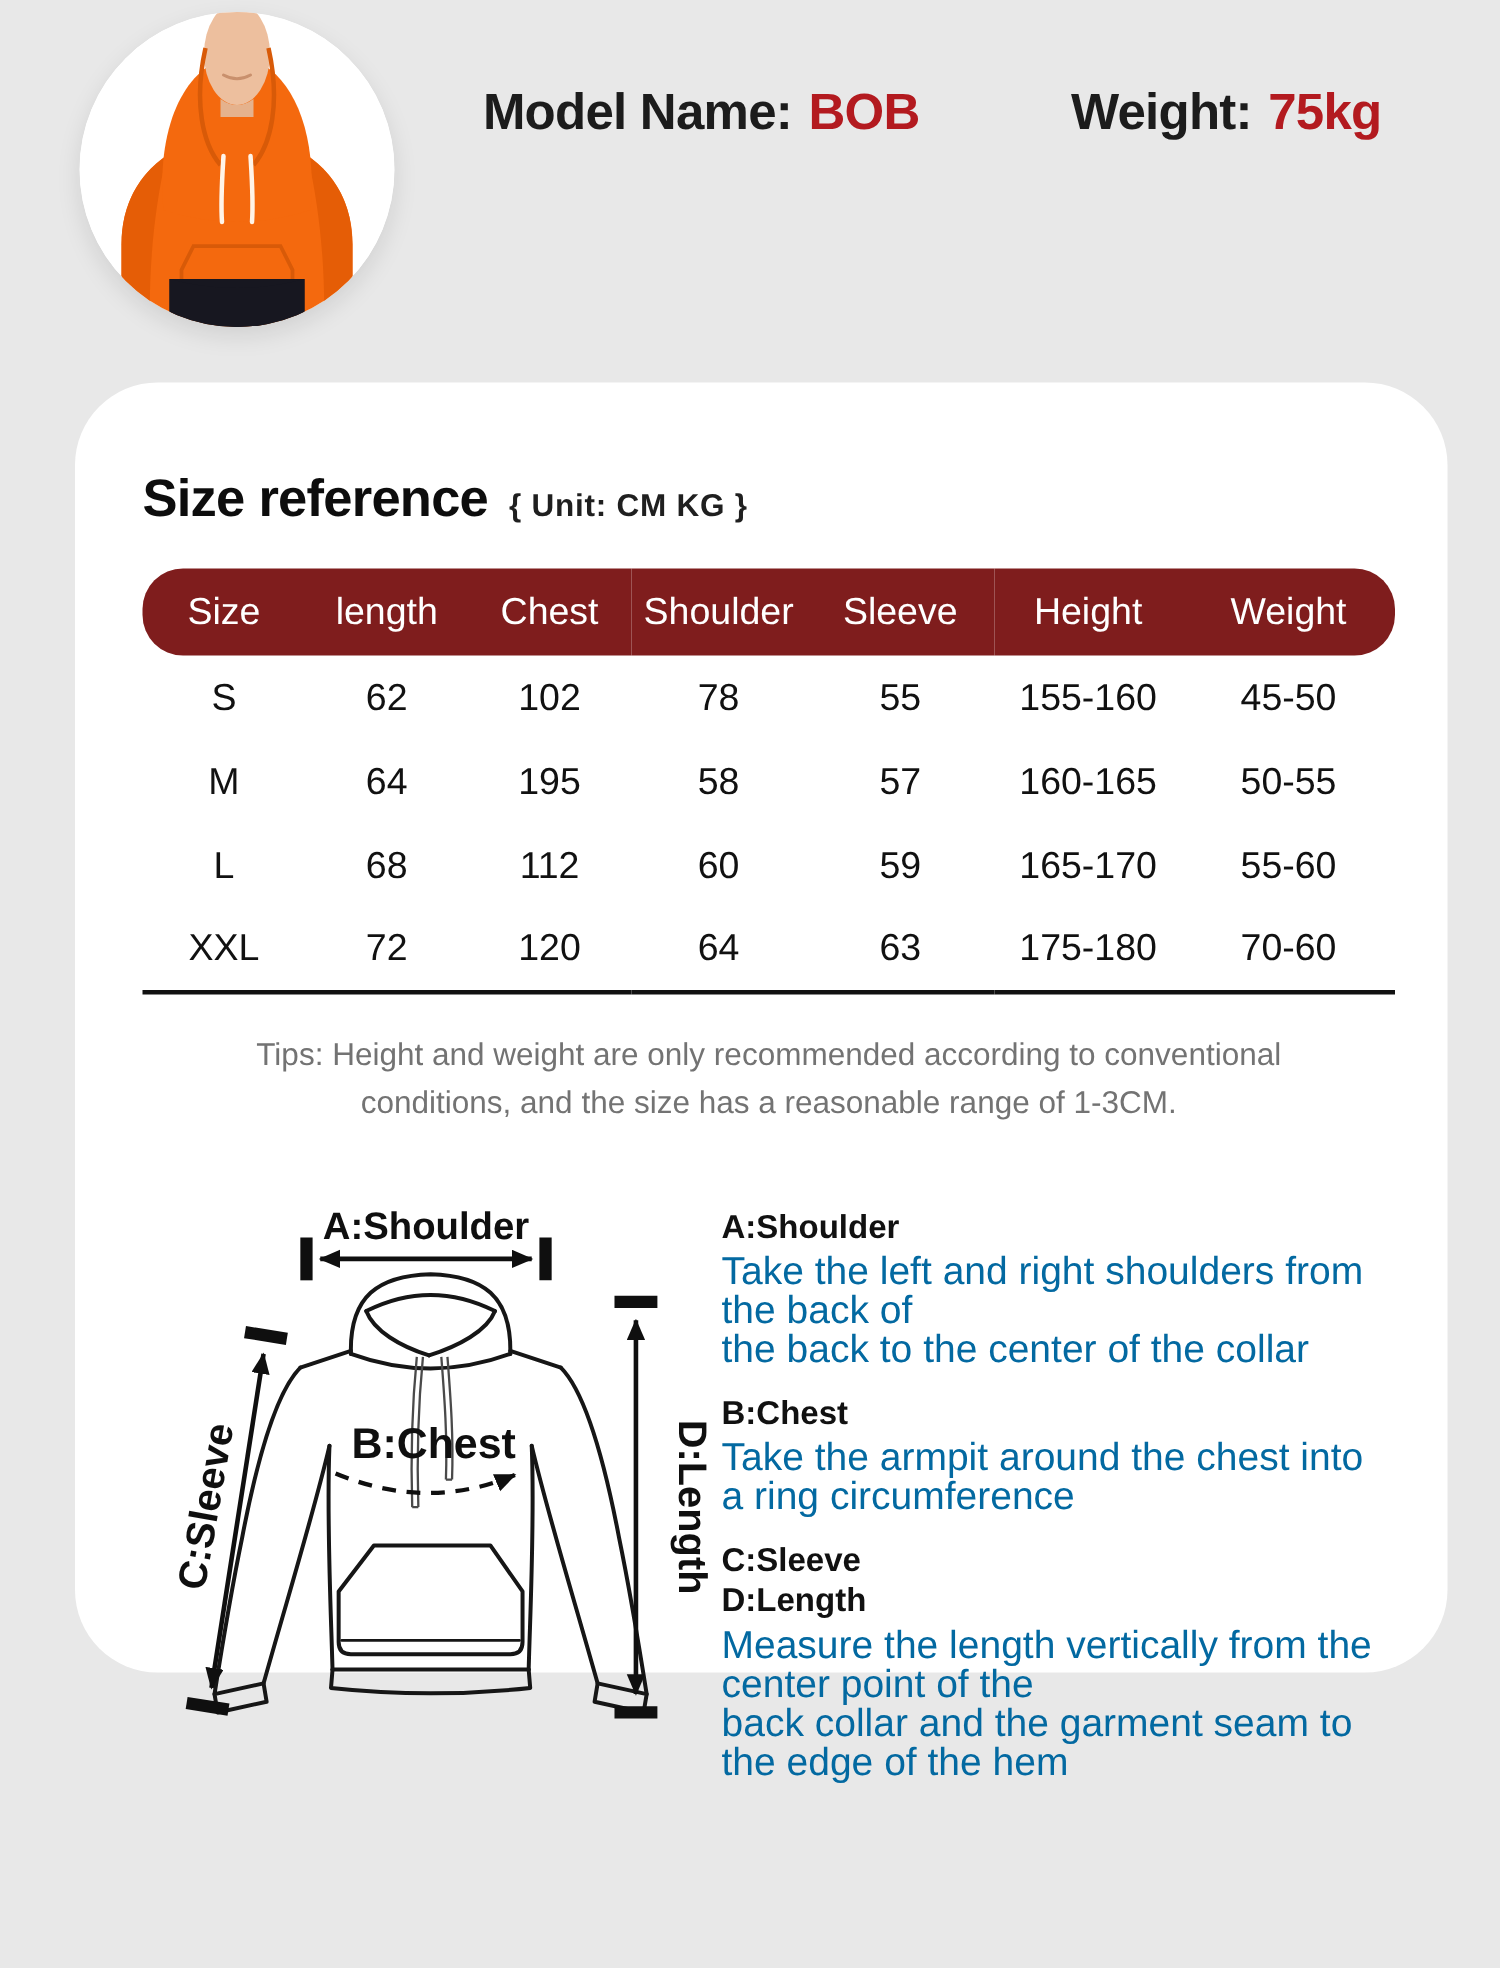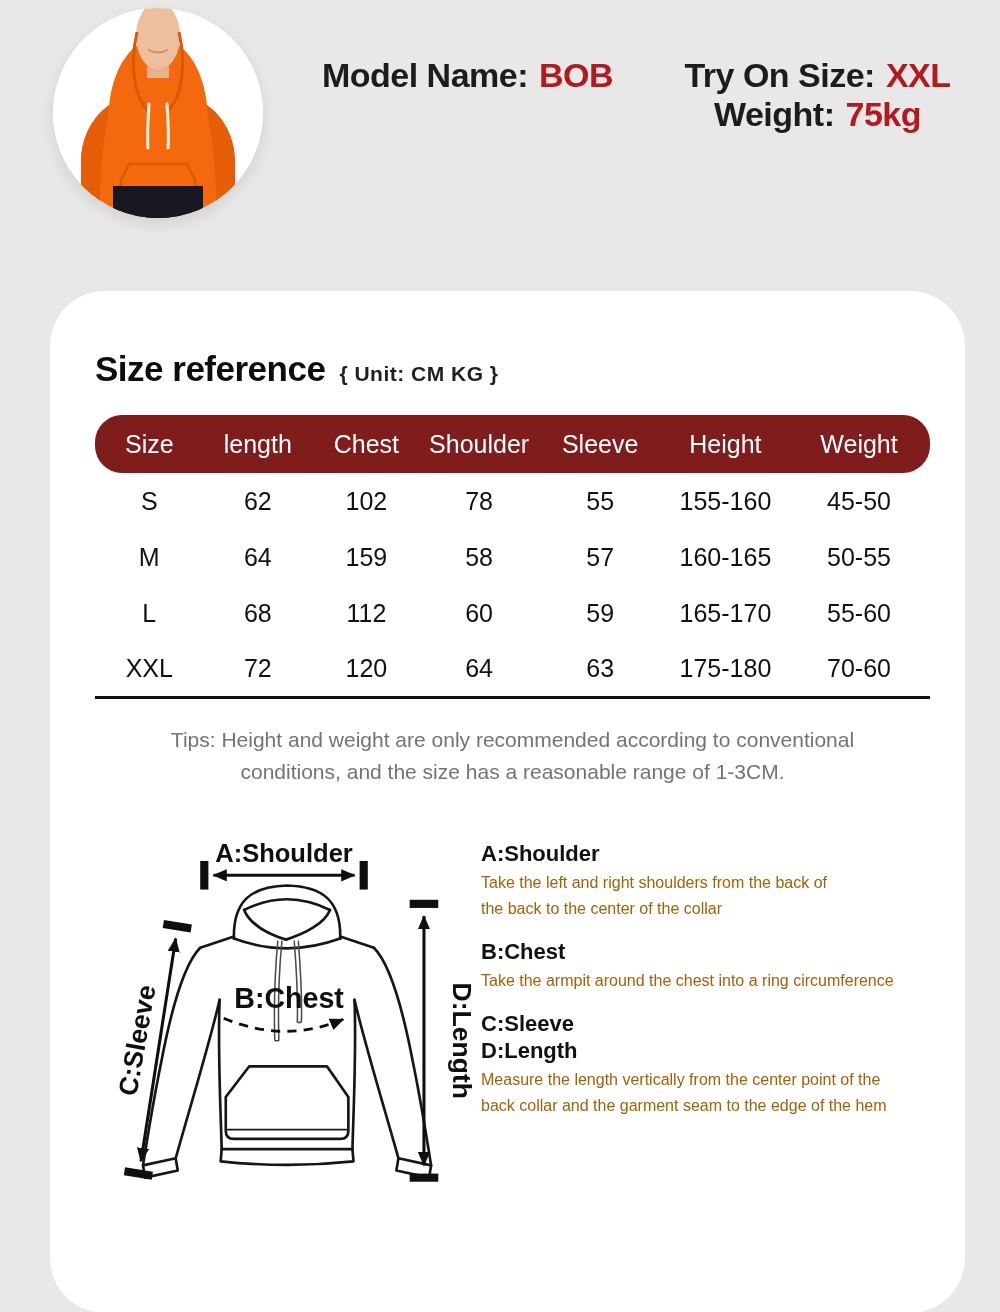--- a/index.html
+++ b/index.html
@@ -24,24 +24,23 @@
   .hdr-fields {
     position:absolute; left:268px; top:56px; width:700px;
     display:grid; grid-template-columns:57% 43%; row-gap:24px;
   }
   .hline { text-align:center; font-size:34px; font-weight:600; white-space:nowrap; letter-spacing:-0.5px; }
   .hlbl { color:#1c1c1c; }
   .hval { color:#b31a1f; margin-left:11px; }
   
   .card {
     position:absolute; left:50px; top:255px;
-    width:915px; height:1022px;
+    width:915px; height:860px;
     background:#ffffff; border-radius:55px;
     padding:58px 35px 30px 45px;
-    margin-top:36px;
   }
   .card-title { font-size:35px; font-weight:800; color:#0d0d0d; letter-spacing:-0.5px; }
   .card-title .unit { font-size:21px; font-weight:600; color:#1f1f1f; letter-spacing:0.5px; margin-left:14px; }
   
   .size-table {
     width:835px; margin-top:26px;
     border-collapse:collapse; table-layout:fixed;
     border-bottom:3px solid #111;
   }
   .size-table thead th {
@@ -59,21 +58,21 @@
     font-size:21px; line-height:32px; color:#737373;
     white-space:pre-line;
   }
   
   .measure { display:flex; margin-top:36px; }
   .diagram { width:378px; flex:0 0 378px; }
   .diagram svg { display:block; width:378px; height:409px; }
   .diagram svg text { font-family:"Liberation Sans", sans-serif; font-weight:700; fill:#0f0f0f; }
   .defs { flex:1; padding:16px 0 0 8px; }
   .def-item h3 { font-size:22px; font-weight:700; color:#111; line-height:27px; }
-  .def-item p  { font-size:16px; color:#a16207; line-height:26px; margin:3px 0 16px 0; white-space:pre-line; }
+  .def-item p  { font-size:26px; color:#0369a1; line-height:26px; margin:3px 0 16px 0; white-space:pre-line; }
 </style>
 </head>
 <body>
 
 <header class="model-header">
   <div class="avatar">
     <svg viewBox="0 0 210 210" aria-hidden="true">
       <circle cx="105" cy="105" r="105" fill="#ffffff"></circle>
 
       <path d="M28,210 L28,155 C28,120 48,98 72,88 L138,88 C162,98 182,120 182,155 L182,210 Z" fill="#f4690e"></path>
@@ -96,23 +95,20 @@
       <path d="M60,178 C90,186 120,186 150,178 L150,210 L60,210 Z" fill="#171720"></path>
     </svg>
   </div>
   <div class="hdr-fields">
     <div class="hcol">
       <div class="hline">
         <span class="hlbl">Model Name:</span><span class="hval">BOB</span>
       </div>
     </div>
     <div class="hcol">
-      <div class="hline">
-        <span class="hlbl">Try On Size:</span><span class="hval">XXL</span>
-      </div>
       <div class="hline">
         <span class="hlbl">Weight:</span><span class="hval">75kg</span>
       </div>
     </div>
   </div>
 </header>
 
 <main class="card">
   <h1 class="card-title">
     <span>Size reference</span><span class="unit">{ Unit: CM KG }</span>
@@ -145,21 +141,21 @@
           <td>62</td>
           <td>102</td>
           <td>78</td>
           <td>55</td>
           <td>155-160</td>
           <td>45-50</td>
         </tr>
         <tr>
           <td>M</td>
           <td>64</td>
-          <td>159</td>
+          <td>195</td>
           <td>58</td>
           <td>57</td>
           <td>160-165</td>
           <td>50-55</td>
         </tr>
         <tr>
           <td>L</td>
           <td>68</td>
           <td>112</td>
           <td>60</td>

